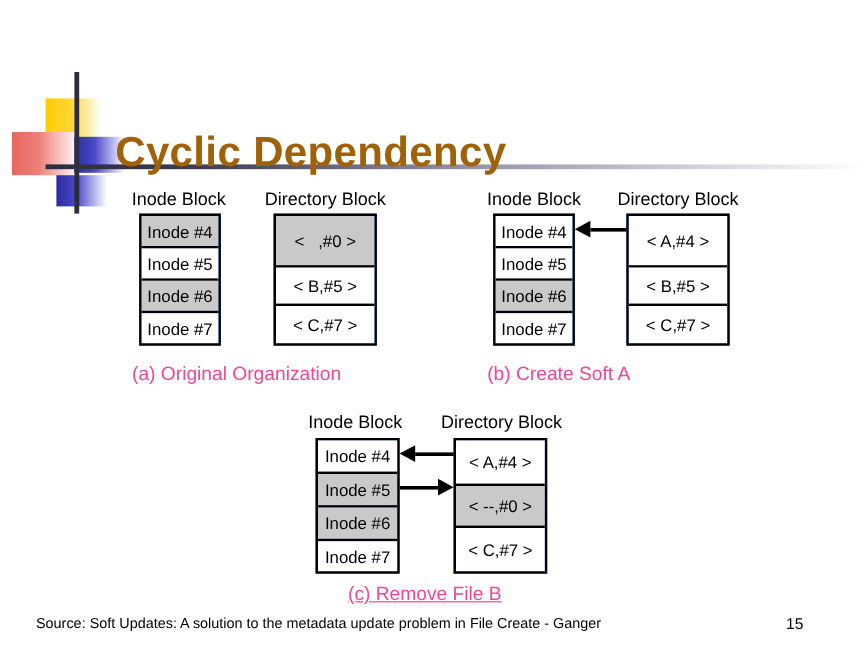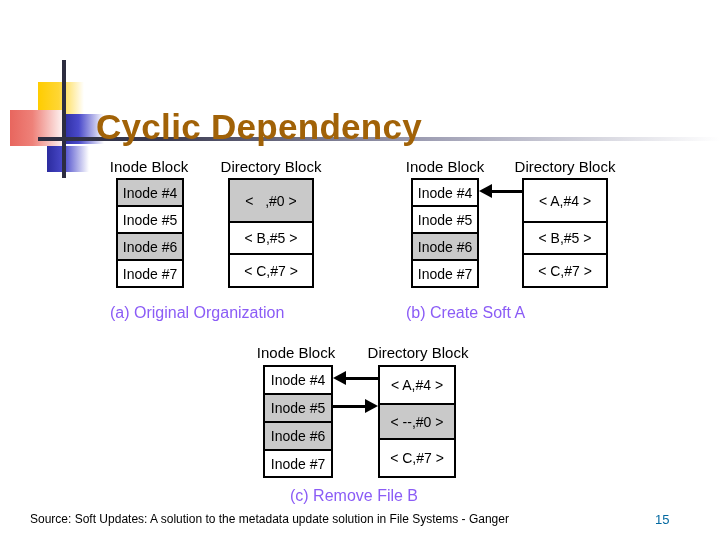--- a/index.html
+++ b/index.html
@@ -101,21 +101,21 @@
     justify-content: center;
     white-space: pre;
     background: #fff;
   }
   .cell:last-child { border-bottom: none; }
   .cell.gray { background: #c9c9c9; }
 
   .panel-caption {
     position: absolute;
     font-size: 16px;
-    color: #8b5cf6;
+    color: #ec4899;
     white-space: nowrap;
   }
 
   
   .arrow-line {
     position: absolute;
     height: 3px;
     background: #000;
   }
   .arrow-head {
@@ -134,21 +134,21 @@
     top: 512px;
     font-size: 12px;
     color: #000;
     white-space: nowrap;
   }
   #footer-pagenum {
     position: absolute;
     left: 655px;
     top: 512px;
     font-size: 13px;
-    color: #0369a1;
+    color: #000000;
   }
 </style>
 </head>
 <body>
 
 <div id="title-decor">
   <div class="decor-sq sq-yellow"></div>
   <div class="decor-sq sq-red"></div>
   <div class="decor-sq sq-blue-mid"></div>
   <div class="decor-sq sq-blue-low"></div>
@@ -219,19 +219,19 @@
       <div class="cell gray" style="height:35px;">&lt; --,#0 &gt;</div>
       <div class="cell" style="height:36px;">&lt; C,#7 &gt;</div>
     </div>
 
     <div class="arrow-line" style="left:346px; top:377px; width:32px;"></div>
     <div class="arrow-head left" style="left:333px; top:371px;"></div>
 
     <div class="arrow-line" style="left:333px; top:405px; width:32px;"></div>
     <div class="arrow-head right" style="left:365px; top:399px;"></div>
 
-    <div class="panel-caption" style="left:290px; top:487px;">(c) Remove File B</div>
+    <div class="panel-caption" style="left:290px; top:487px;text-decoration:underline;">(c) Remove File B</div>
   </div>
 
 </div>
 
-<div id="footer-source">Source: Soft Updates: A solution to the metadata update solution in File Systems - Ganger</div>
+<div id="footer-source">Source: Soft Updates: A solution to the metadata update problem in File Create - Ganger</div>
 <div id="footer-pagenum">15</div>
 
 </body></html>

